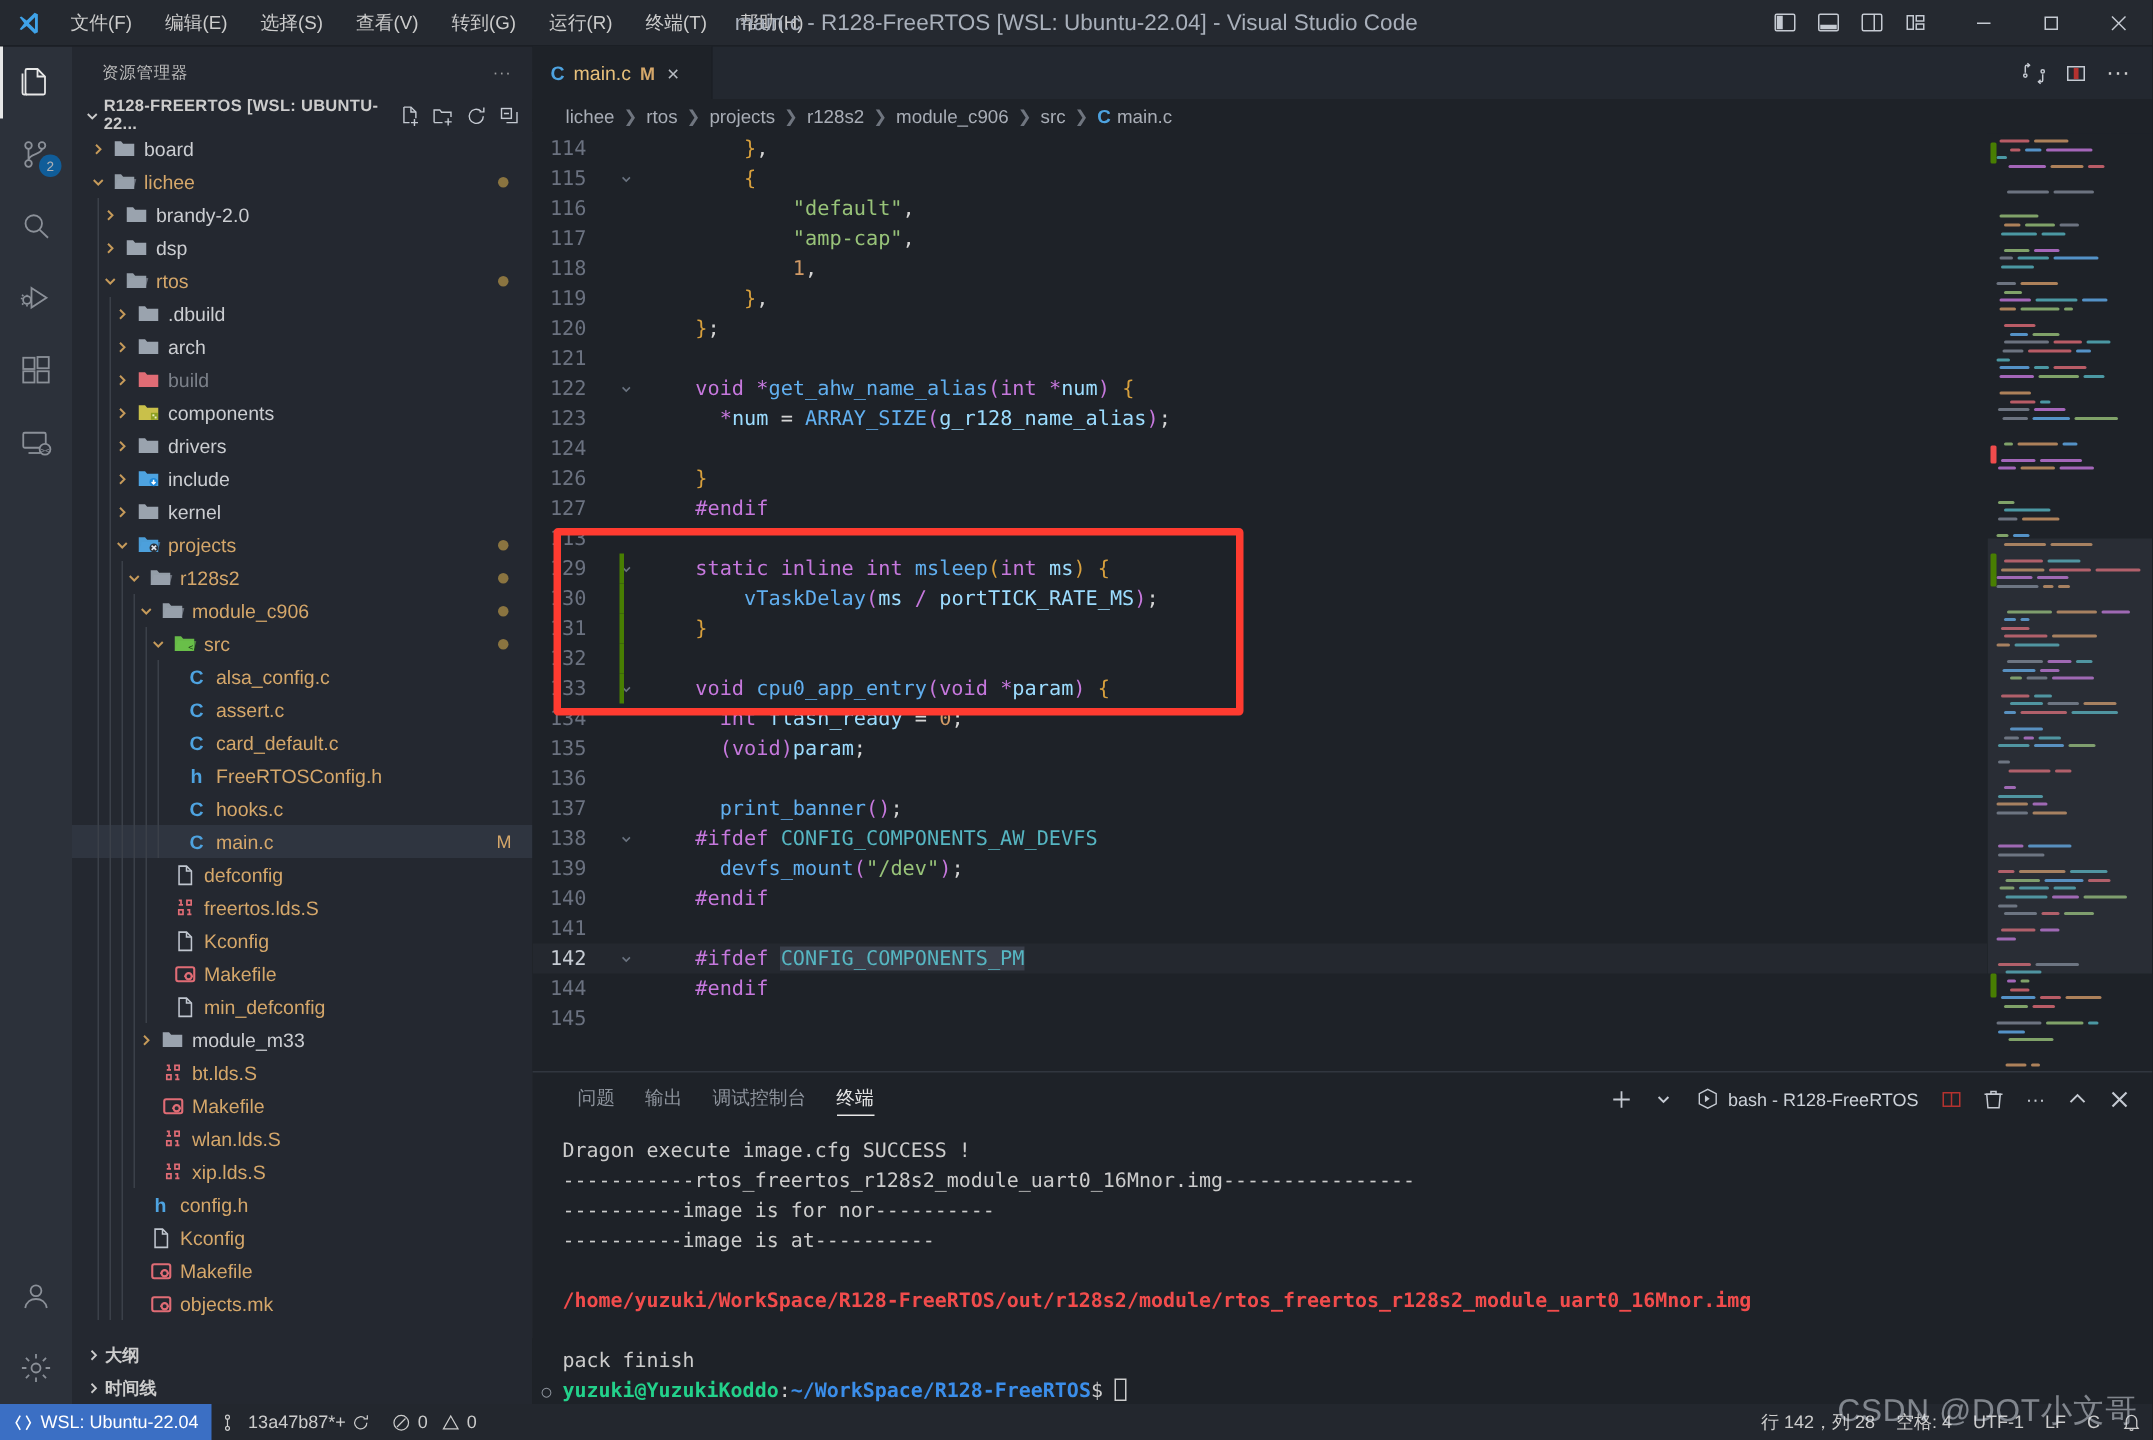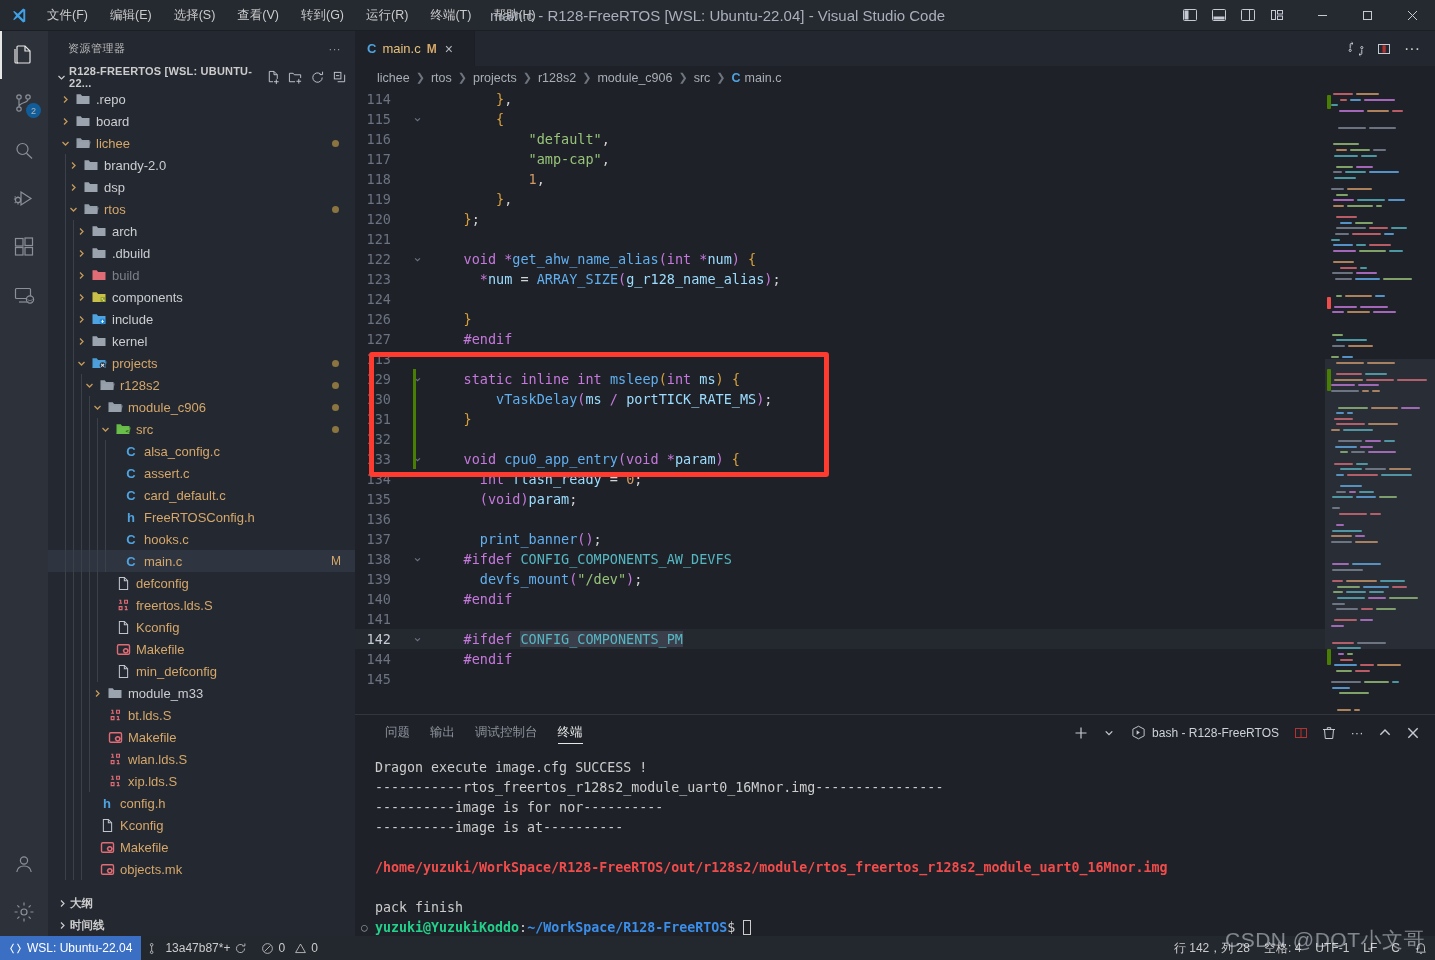--- a/index.html
+++ b/index.html
@@ -393,33 +393,20 @@
             <span class="twisty" style="margin-left: 10px;">
               <svg width="11" height="11" viewBox="0 0 11 11">
                 <path d="M4 2.5l3 3-3 3" fill="none" stroke="#c59a5a" stroke-width="1.3"></path>
               </svg>
             </span>
             <span class="ic">
               <svg width="16" height="16" viewBox="0 0 16 16">
                 <path d="M1.5 13V3.2h4.2l1.4 1.7h7.4V13z" fill="#9aa3ae"></path>
               </svg>
             </span>
-            <span class="lbl fname-folder">.repo</span>
-          </div>
-          <div class="trow">
-            <span class="twisty" style="margin-left: 10px;">
-              <svg width="11" height="11" viewBox="0 0 11 11">
-                <path d="M4 2.5l3 3-3 3" fill="none" stroke="#c59a5a" stroke-width="1.3"></path>
-              </svg>
-            </span>
-            <span class="ic">
-              <svg width="16" height="16" viewBox="0 0 16 16">
-                <path d="M1.5 13V3.2h4.2l1.4 1.7h7.4V13z" fill="#9aa3ae"></path>
-              </svg>
-            </span>
             <span class="lbl fname-folder">board</span>
           </div>
           <div class="trow">
             <span class="twisty" style="margin-left: 10px;">
               <svg width="11" height="11" viewBox="0 0 11 11">
                 <path d="M2.5 4l3 3 3-3" fill="none" stroke="#c59a5a" stroke-width="1.3"></path>
               </svg>
             </span>
             <span class="ic">
               <svg width="16" height="16" viewBox="0 0 16 16">
@@ -480,36 +467,36 @@
             <span class="twisty" style="margin-left: 26px;">
               <svg width="11" height="11" viewBox="0 0 11 11">
                 <path d="M4 2.5l3 3-3 3" fill="none" stroke="#c59a5a" stroke-width="1.3"></path>
               </svg>
             </span>
             <span class="ic">
               <svg width="16" height="16" viewBox="0 0 16 16">
                 <path d="M1.5 13V3.2h4.2l1.4 1.7h7.4V13z" fill="#9aa3ae"></path>
               </svg>
             </span>
+            <span class="lbl fname-folder">.dbuild</span>
+          </div>
+          <div class="trow">
+            <div class="indent-guide" style="left: 17px;"></div>
+            <div class="indent-guide" style="left: 25px;"></div>
+            <span class="twisty" style="margin-left: 26px;">
+              <svg width="11" height="11" viewBox="0 0 11 11">
+                <path d="M4 2.5l3 3-3 3" fill="none" stroke="#c59a5a" stroke-width="1.3"></path>
+              </svg>
+            </span>
+            <span class="ic">
+              <svg width="16" height="16" viewBox="0 0 16 16">
+                <path d="M1.5 13V3.2h4.2l1.4 1.7h7.4V13z" fill="#9aa3ae"></path>
+              </svg>
+            </span>
             <span class="lbl fname-folder">arch</span>
-          </div>
-          <div class="trow">
-            <div class="indent-guide" style="left: 17px;"></div>
-            <div class="indent-guide" style="left: 25px;"></div>
-            <span class="twisty" style="margin-left: 26px;">
-              <svg width="11" height="11" viewBox="0 0 11 11">
-                <path d="M4 2.5l3 3-3 3" fill="none" stroke="#c59a5a" stroke-width="1.3"></path>
-              </svg>
-            </span>
-            <span class="ic">
-              <svg width="16" height="16" viewBox="0 0 16 16">
-                <path d="M1.5 13V3.2h4.2l1.4 1.7h7.4V13z" fill="#9aa3ae"></path>
-              </svg>
-            </span>
-            <span class="lbl fname-folder">.dbuild</span>
           </div>
           <div class="trow">
             <div class="indent-guide" style="left: 17px;"></div>
             <div class="indent-guide" style="left: 25px;"></div>
             <span class="twisty" style="margin-left: 26px;">
               <svg width="11" height="11" viewBox="0 0 11 11">
                 <path d="M4 2.5l3 3-3 3" fill="none" stroke="#c59a5a" stroke-width="1.3"></path>
               </svg>
             </span>
             <span class="ic">
@@ -529,20 +516,35 @@
             </span>
             <span class="ic">
               <svg width="16" height="16" viewBox="0 0 16 16">
                 <path d="M1.5 13V3.2h4.2l1.4 1.7h7.4V13z" fill="#c9c04a"></path>
                 <rect x="9.6" y="8.2" width="4.6" height="4.6" fill="#8da021"></rect>
                 <rect x="10.6" y="9.2" width="1.3" height="1.3" fill="#e8edc0"></rect>
                 <rect x="12.1" y="10.7" width="1.3" height="1.3" fill="#e8edc0"></rect>
               </svg>
             </span>
             <span class="lbl fname-folder">components</span>
+          </div>
+          <div class="trow">
+            <div class="indent-guide" style="left: 17px;"></div>
+            <div class="indent-guide" style="left: 25px;"></div>
+            <span class="twisty" style="margin-left: 26px;">
+              <svg width="11" height="11" viewBox="0 0 11 11">
+                <path d="M4 2.5l3 3-3 3" fill="none" stroke="#c59a5a" stroke-width="1.3"></path>
+              </svg>
+            </span>
+            <span class="ic">
+              <svg width="16" height="16" viewBox="0 0 16 16">
+                <path d="M1.5 13V3.2h4.2l1.4 1.7h7.4V13z" fill="#9aa3ae"></path>
+              </svg>
+            </span>
+            <span class="lbl fname-folder">drivers</span>
           </div>
           <div class="trow">
             <div class="indent-guide" style="left: 17px;"></div>
             <div class="indent-guide" style="left: 25px;"></div>
             <span class="twisty" style="margin-left: 26px;">
               <svg width="11" height="11" viewBox="0 0 11 11">
                 <path d="M4 2.5l3 3-3 3" fill="none" stroke="#c59a5a" stroke-width="1.3"></path>
               </svg>
             </span>
             <span class="ic">

